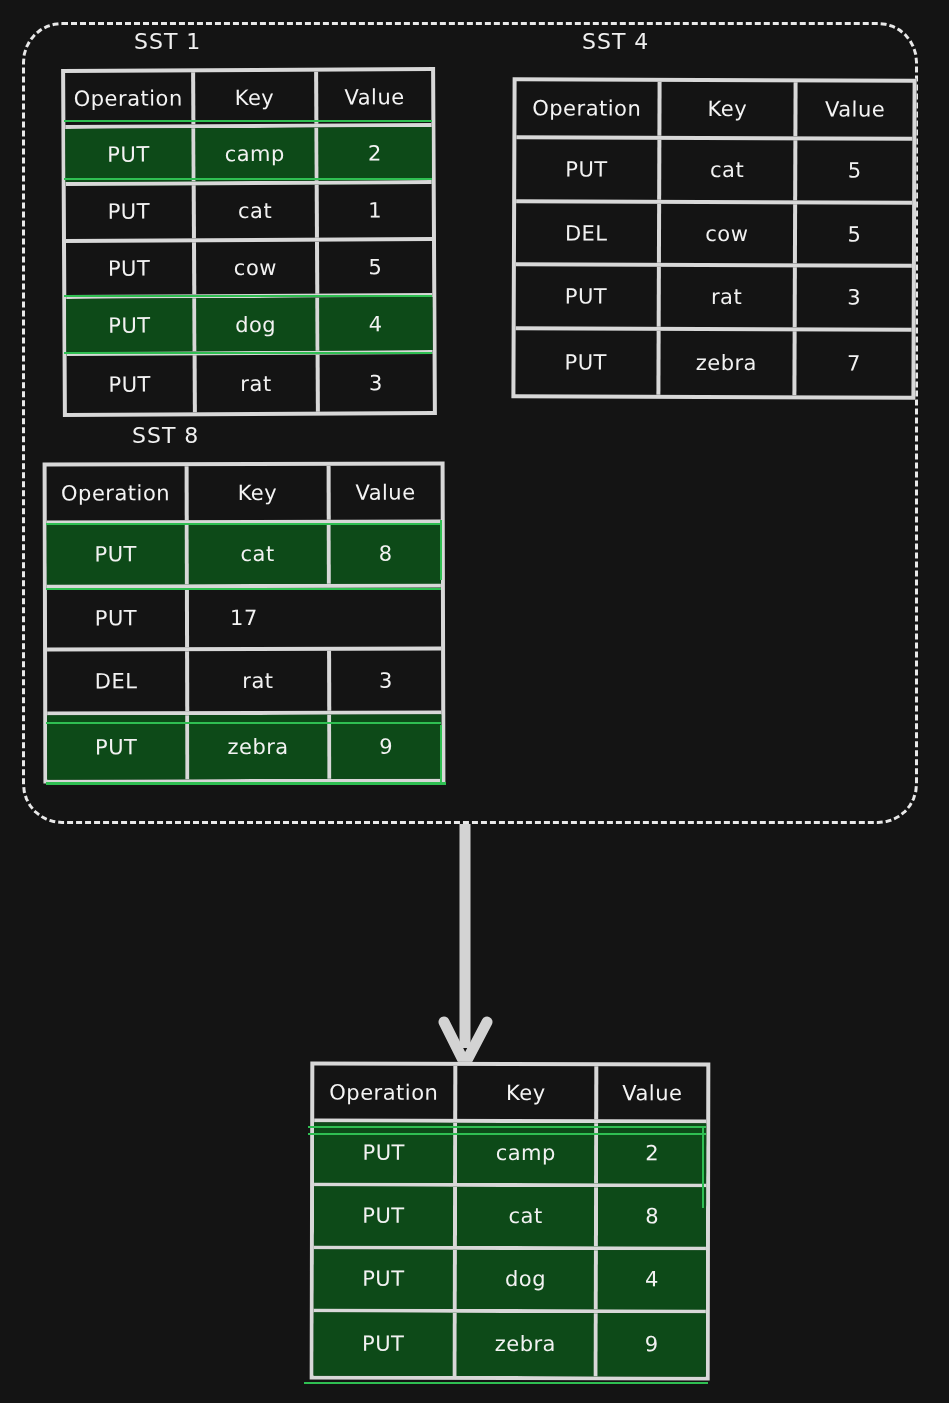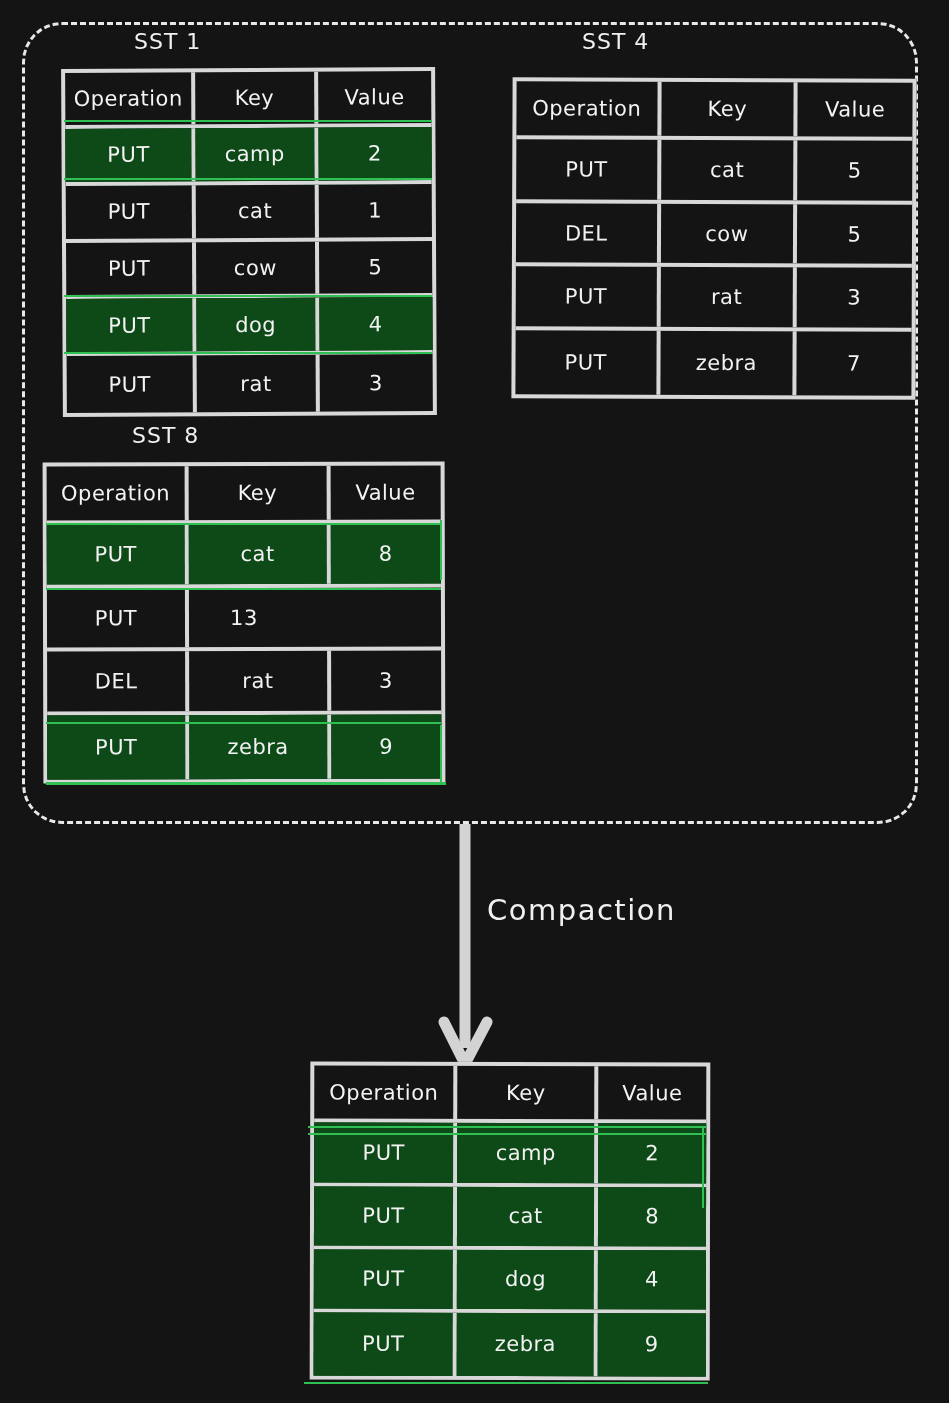--- a/index.html
+++ b/index.html
@@ -164,41 +164,40 @@
         <div class="cell" style="width: 36%;">Key</div>
         <div class="cell" style="width: 28%;">Value</div>
       </div>
       <div class="row hl" style="height: 20.375%;">
         <div class="cell" style="width: 36%;">PUT</div>
         <div class="cell" style="width: 36%;">cat</div>
         <div class="cell" style="width: 28%;">8</div>
       </div>
       <div class="row" style="height: 20.375%;">
         <div class="cell" style="width: 36%;">PUT</div>
-        <div class="cell" style="width: 28%;">13</div>
+        <div class="cell" style="width: 28%;">17</div>
       </div>
       <div class="row" style="height: 20.375%;">
         <div class="cell" style="width: 36%;">DEL</div>
         <div class="cell" style="width: 36%;">rat</div>
         <div class="cell" style="width: 28%;">3</div>
       </div>
       <div class="row hl" style="height: 20.375%;">
         <div class="cell" style="width: 36%;">PUT</div>
         <div class="cell" style="width: 36%;">zebra</div>
         <div class="cell" style="width: 28%;">9</div>
       </div>
     </div>
 
   <div class="arrow-wrap">
     <svg width="80" height="245" viewBox="0 0 80 245">
       <path d="M35 0 L35 224" stroke="#d3d3d3" stroke-width="11" fill="none" stroke-linecap="butt"></path>
       <path d="M14 198 L35 240 L57 198" stroke="#d3d3d3" stroke-width="11" fill="none" stroke-linecap="round" stroke-linejoin="round"></path>
     </svg>
   </div>
-  <div class="compaction-label">Compaction</div>
 
   <div class="tbl jit4" id="tbl-result" style="left:310px;top:1062px;width:400px;height:318px;">
       <div class="row head" style="height: 18.5%;">
         <div class="cell" style="width: 36.5%;">Operation</div>
         <div class="cell" style="width: 36%;">Key</div>
         <div class="cell" style="width: 27.5%;">Value</div>
       </div>
       <div class="row hl" style="height: 20.375%;">
         <div class="cell" style="width: 36.5%;">PUT</div>
         <div class="cell" style="width: 36%;">camp</div>

